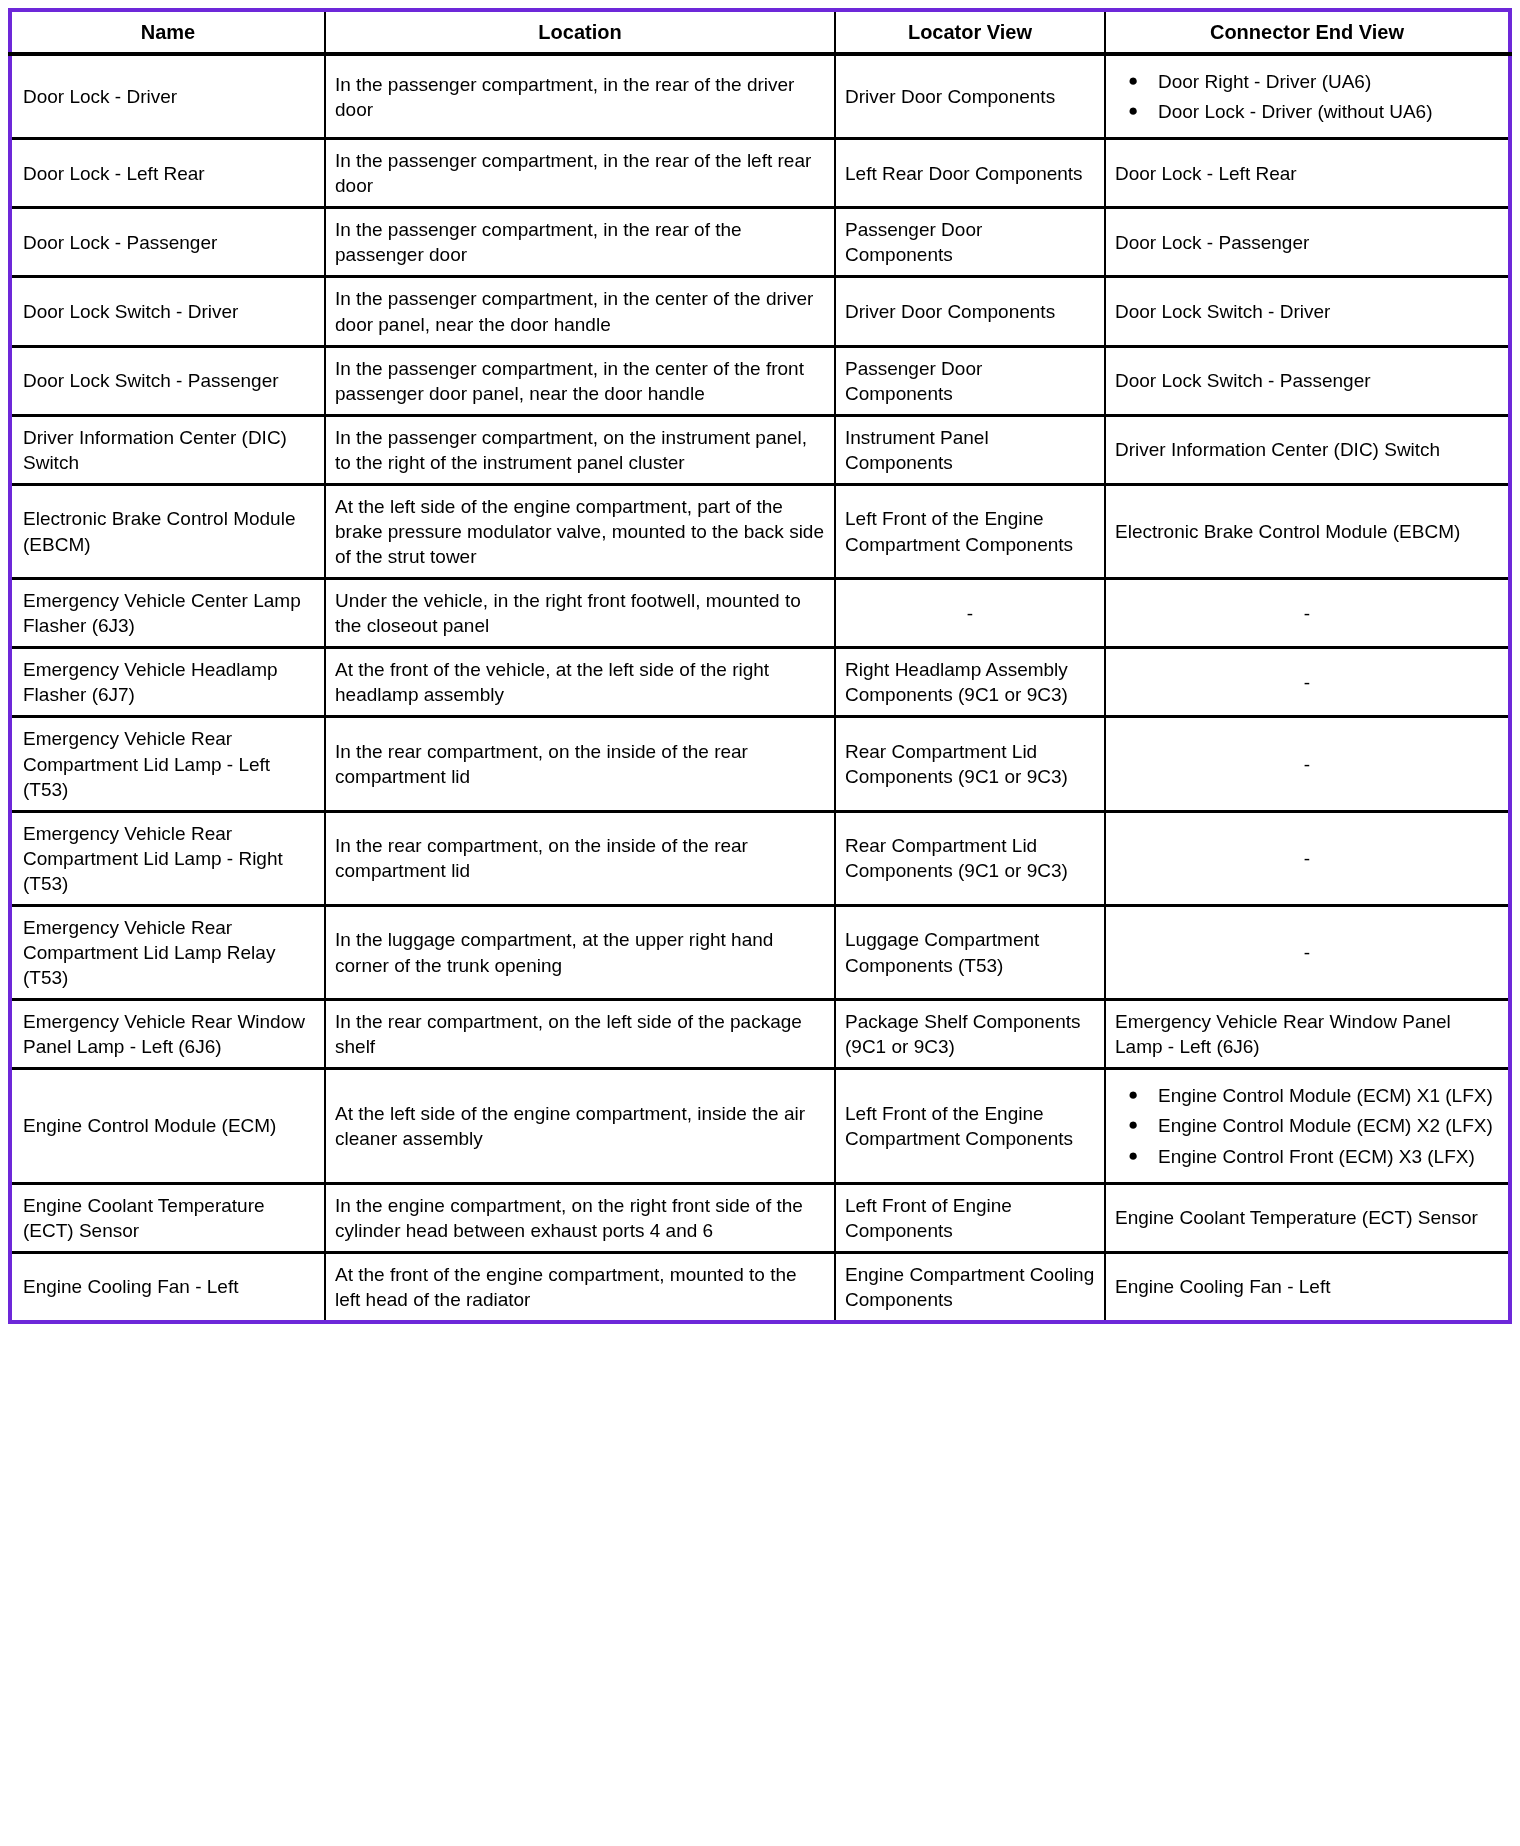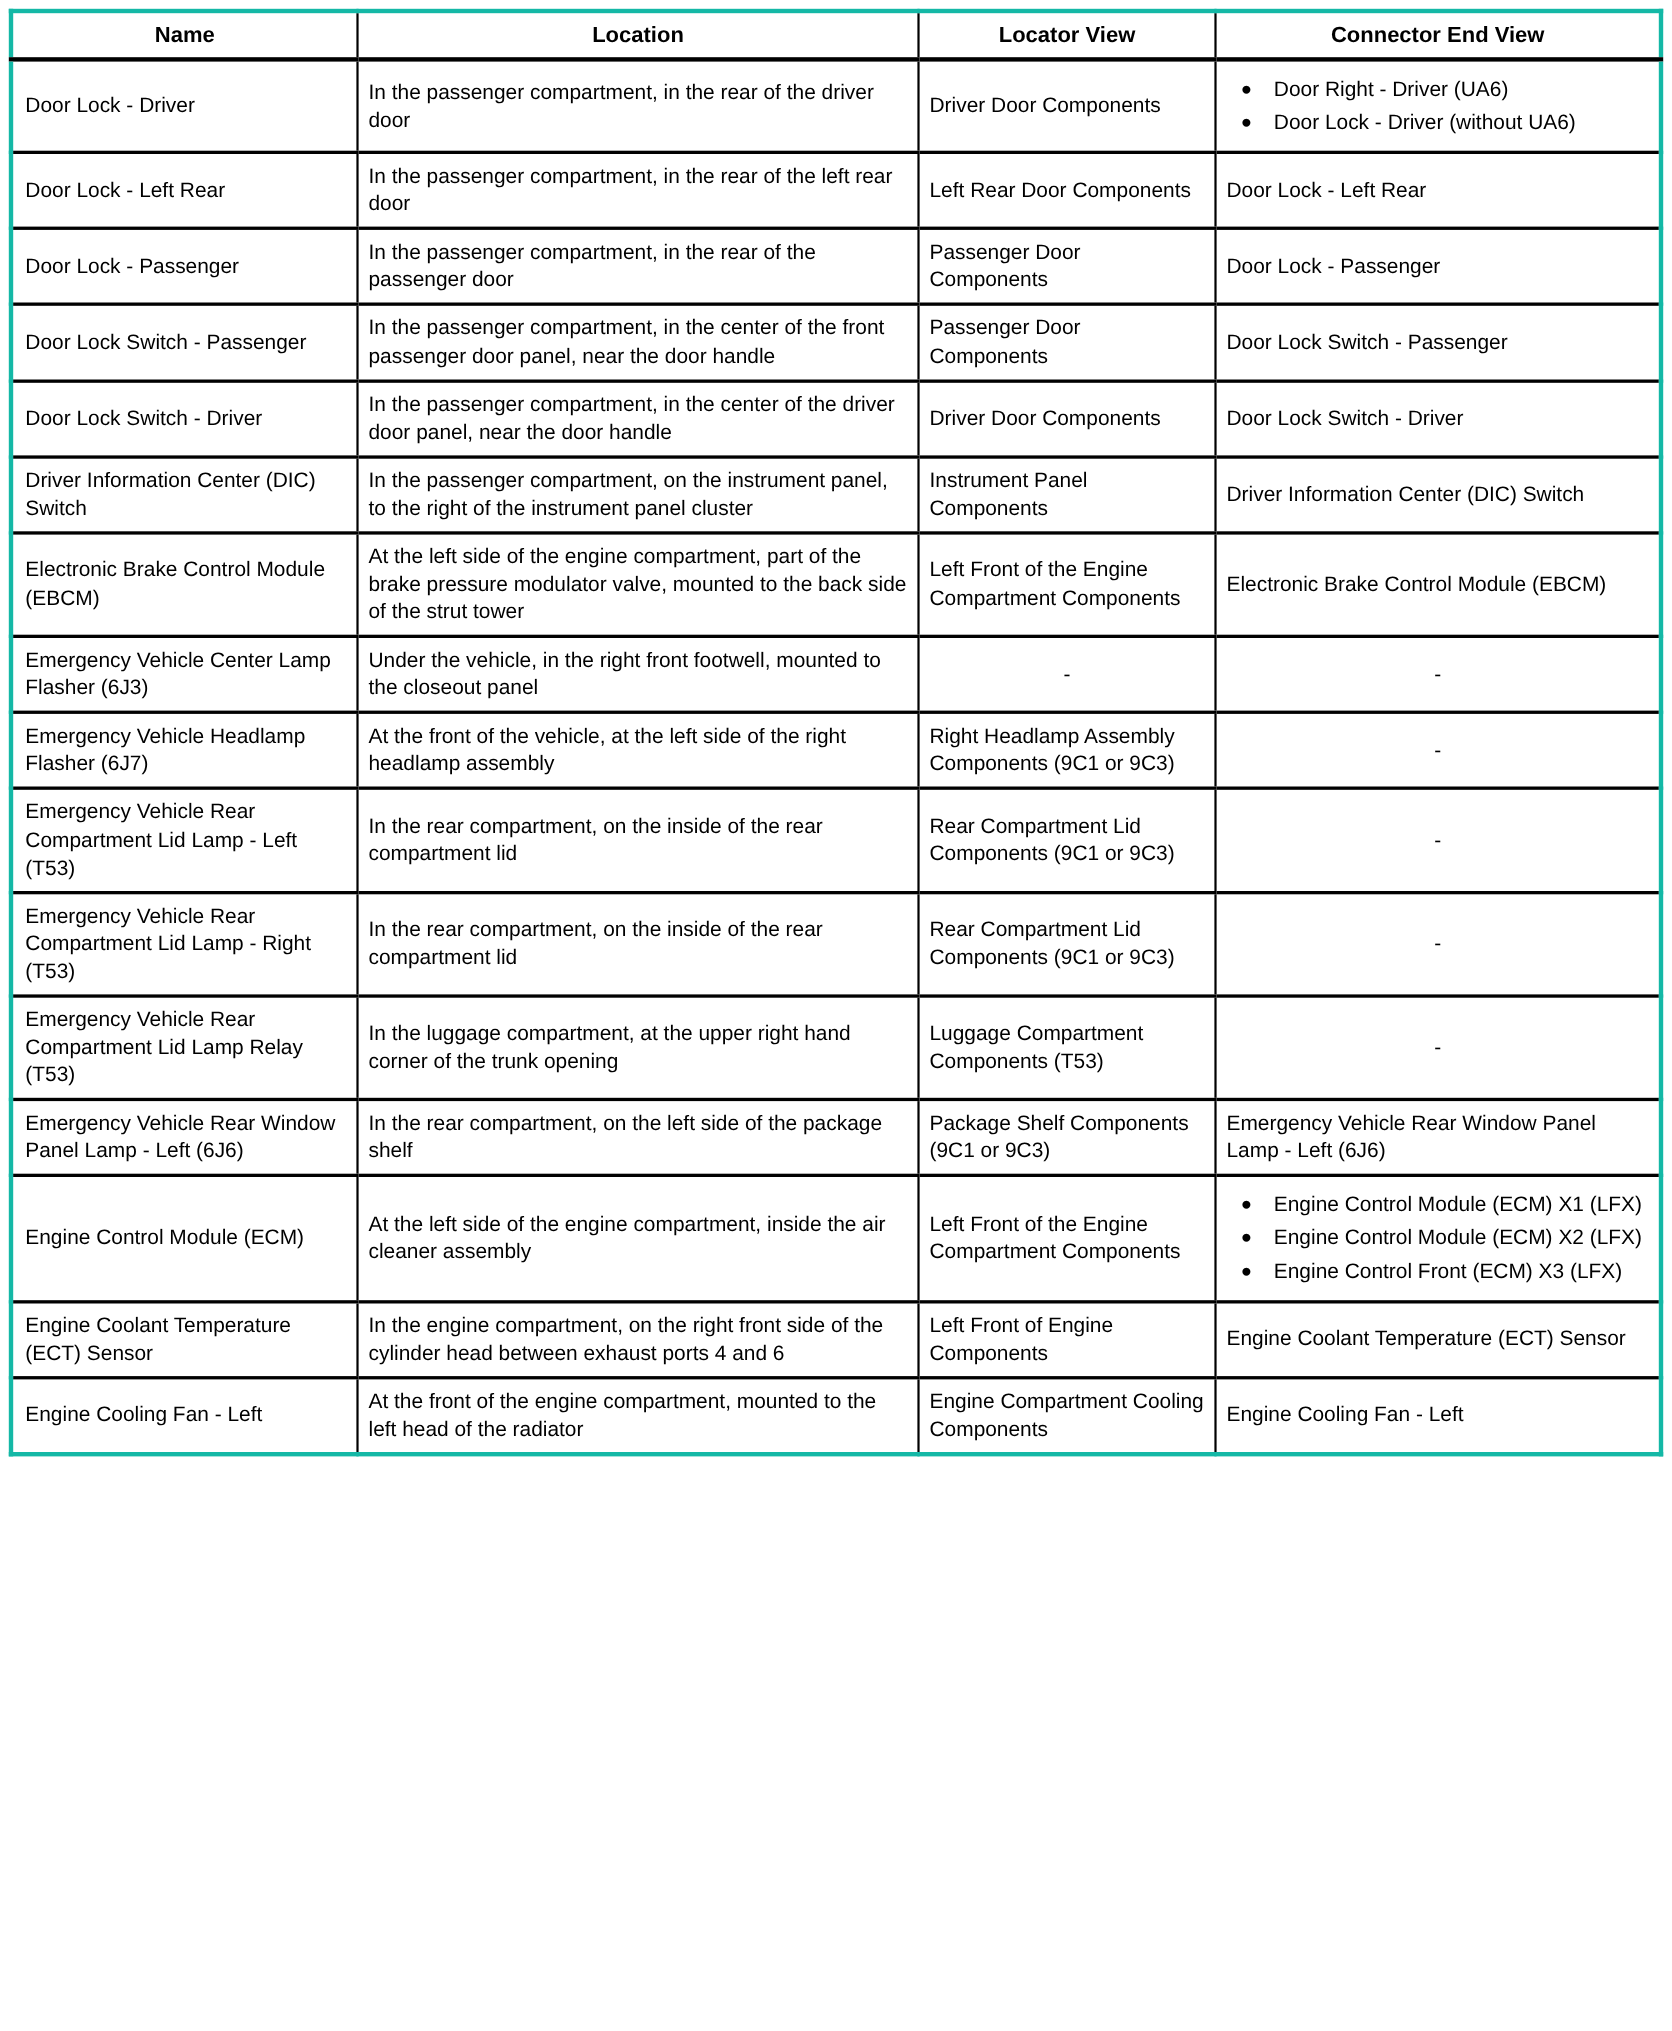--- a/index.html
+++ b/index.html
@@ -11,21 +11,21 @@
     font-family: "Liberation Sans", sans-serif;
     color: #000000;
     padding: 8px;
     box-sizing: border-box;
     width: 1520px;
   }
   table.component-table {
     width: 100%;
     border-collapse: collapse;
     table-layout: fixed;
-    border: 4px solid #14b8a6;
+    border: 4px solid #6d28d9;
     background: #ffffff;
   }
   thead th {
     border: 2px solid #000000;
     border-bottom: 4px solid #000000;
     font-size: 20px;
     font-weight: bold;
     text-align: center;
     padding: 8px 4px;
     line-height: 1.2;
@@ -95,30 +95,30 @@
         <td class="cell-locator">Left Rear Door Components</td>
         <td class="cell-connector">Door Lock - Left Rear</td>
       </tr>
       <tr>
         <td class="cell-name">Door Lock - Passenger</td>
         <td class="cell-location">In the passenger compartment, in the rear of the passenger door</td>
         <td class="cell-locator">Passenger Door Components</td>
         <td class="cell-connector">Door Lock - Passenger</td>
       </tr>
       <tr>
+        <td class="cell-name">Door Lock Switch - Driver</td>
+        <td class="cell-location">In the passenger compartment, in the center of the driver door panel, near the door handle</td>
+        <td class="cell-locator">Driver Door Components</td>
+        <td class="cell-connector">Door Lock Switch - Driver</td>
+      </tr>
+      <tr>
         <td class="cell-name">Door Lock Switch - Passenger</td>
         <td class="cell-location">In the passenger compartment, in the center of the front passenger door panel, near the door handle</td>
         <td class="cell-locator">Passenger Door Components</td>
         <td class="cell-connector">Door Lock Switch - Passenger</td>
-      </tr>
-      <tr>
-        <td class="cell-name">Door Lock Switch - Driver</td>
-        <td class="cell-location">In the passenger compartment, in the center of the driver door panel, near the door handle</td>
-        <td class="cell-locator">Driver Door Components</td>
-        <td class="cell-connector">Door Lock Switch - Driver</td>
       </tr>
       <tr>
         <td class="cell-name">Driver Information Center (DIC) Switch</td>
         <td class="cell-location">In the passenger compartment, on the instrument panel, to the right of the instrument panel cluster</td>
         <td class="cell-locator">Instrument Panel Components</td>
         <td class="cell-connector">Driver Information Center (DIC) Switch</td>
       </tr>
       <tr>
         <td class="cell-name">Electronic Brake Control Module (EBCM)</td>
         <td class="cell-location">At the left side of the engine compartment, part of the brake pressure modulator valve, mounted to the back side of the strut tower</td>

